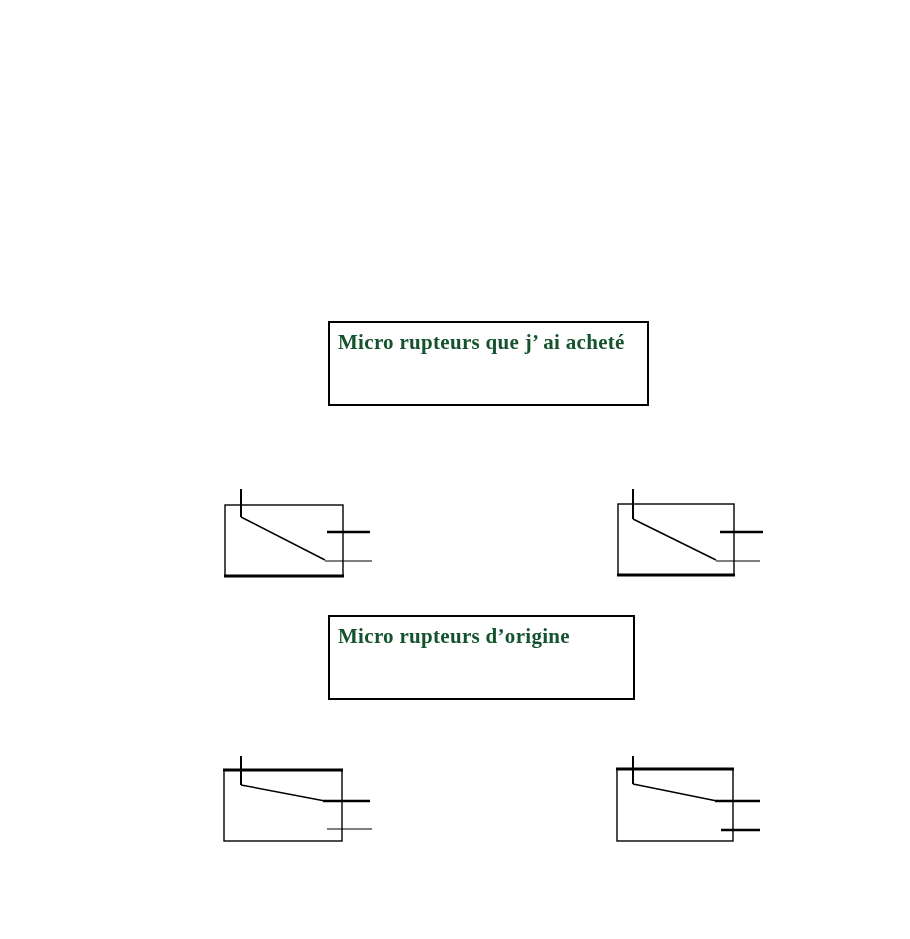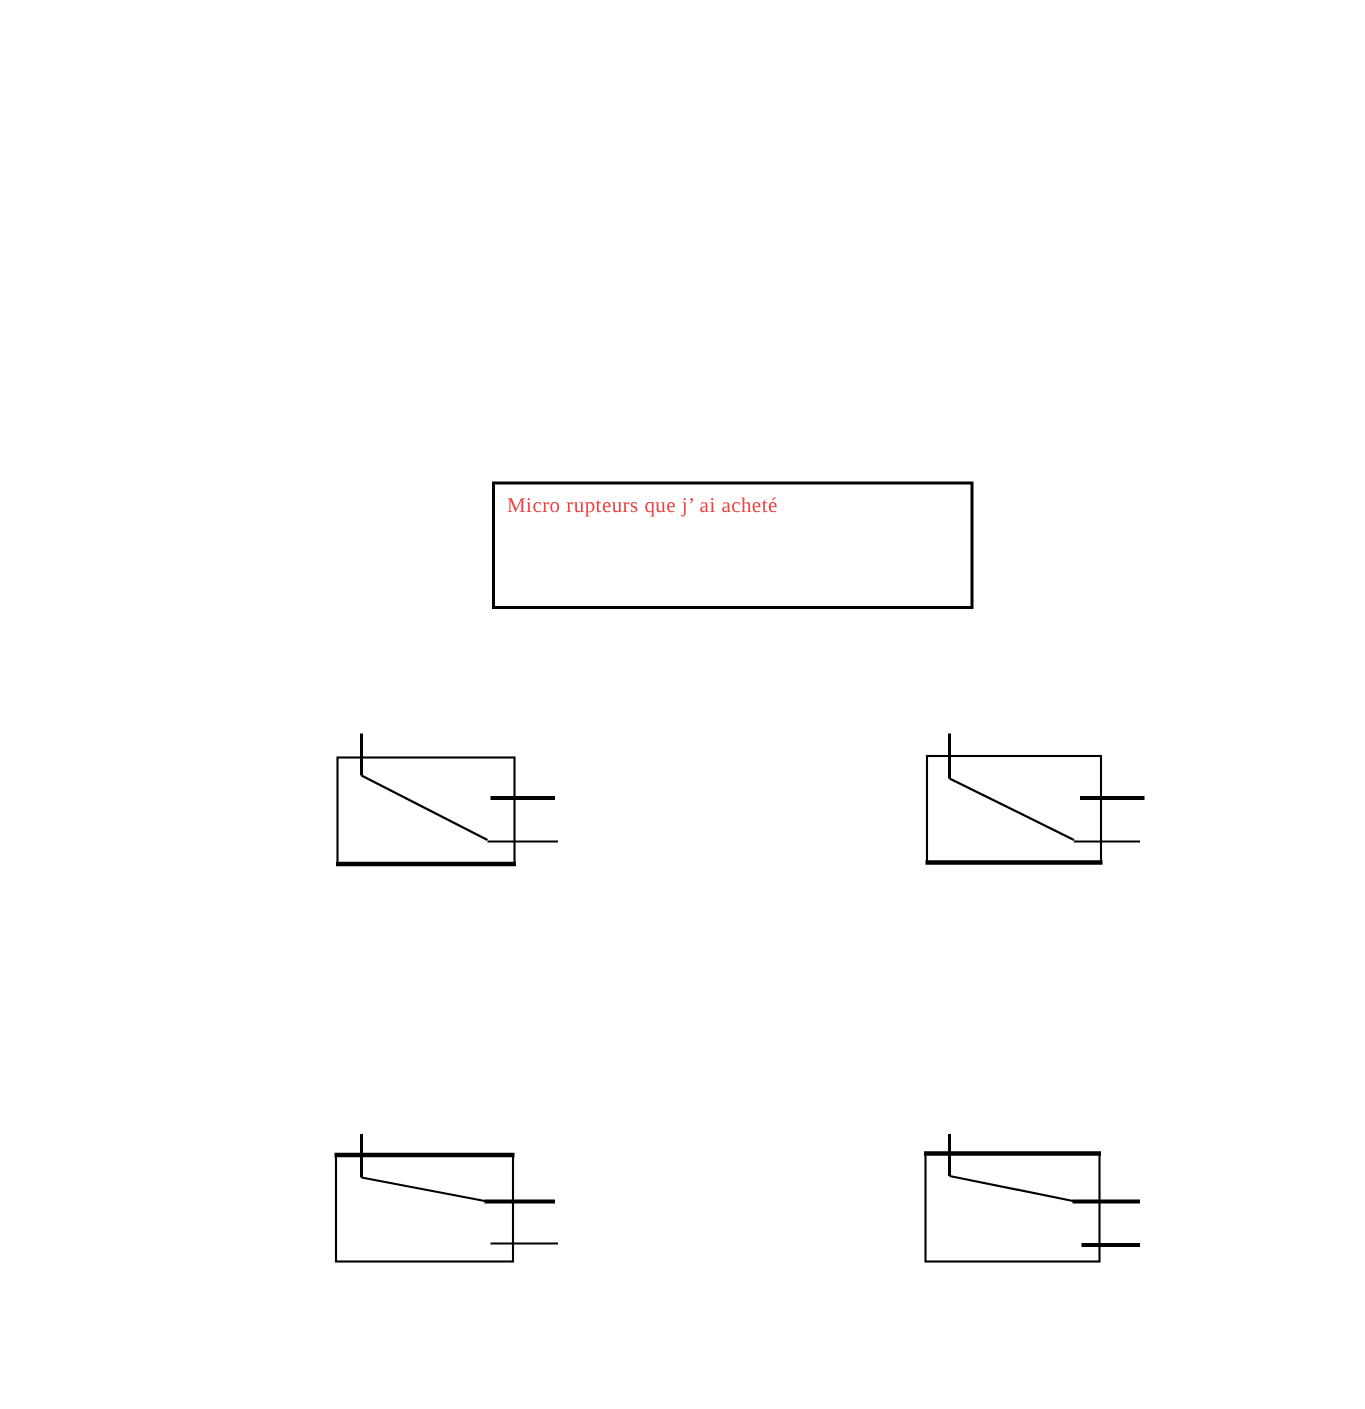--- a/index.html
+++ b/index.html
@@ -36,24 +36,25 @@
   }
   #label-box-original {
     left: 328px;
     top: 615px;
     width: 307px;
     height: 85px;
   }
   .label-text {
     display: block;
     padding: 7px 0 0 8px;
-    font-size: 14px;
+    font-size: 21px;
     letter-spacing: 0.3px;
-    color: #ef4444;
+    color: #14532d;
     white-space: nowrap;
+    font-weight: bold;
   }
 </style>
 </head>
 <body>
 
 <div id="page">
 
   <svg id="diagram-svg" viewBox="0 0 910 939" xmlns="http://www.w3.org/2000/svg">
       <g>
         <rect x="225" y="505" width="118" height="71" fill="none" stroke="#000000" stroke-width="1.4"></rect>
@@ -86,14 +87,17 @@
         <line x1="633" y1="784" x2="717" y2="801" stroke="#000000" stroke-width="1.5"></line>
         <line x1="715" y1="801" x2="760" y2="801" stroke="#000000" stroke-width="2.6"></line>
         <line x1="721" y1="830" x2="760" y2="830" stroke="#000000" stroke-width="2.6"></line>
       </g>
     </svg>
 
   <div class="label-box" id="label-box-bought">
     <span class="label-text">Micro rupteurs que j’ ai acheté</span>
   </div>
 
+  <div class="label-box" id="label-box-original">
+    <span class="label-text">Micro rupteurs d’origine</span>
+  </div>
 
 </div>
 
 </body></html>

